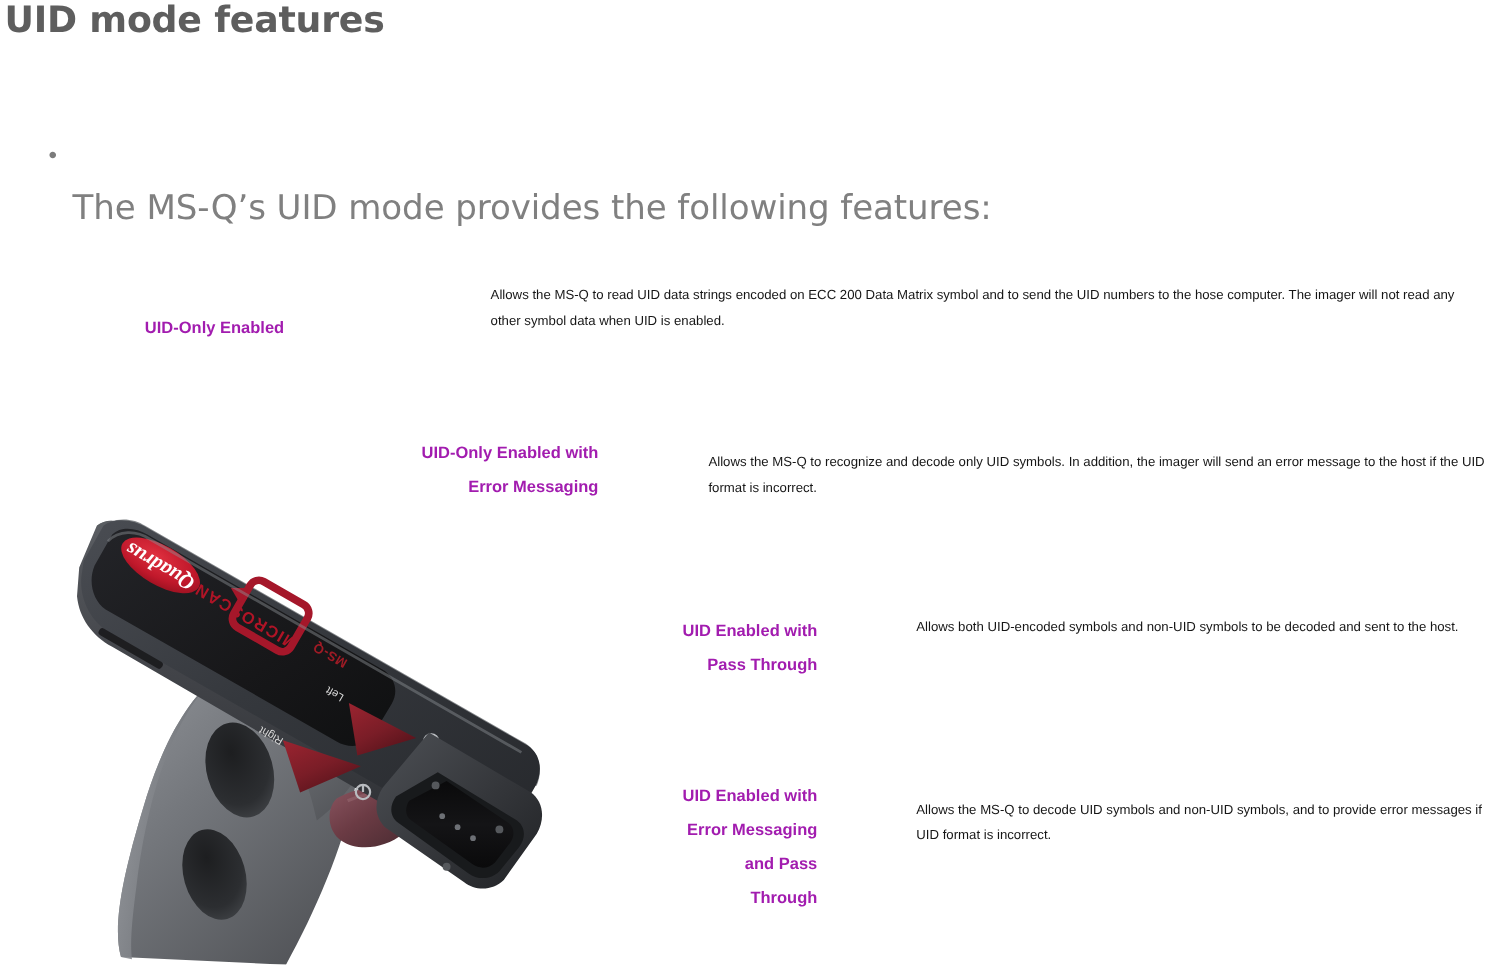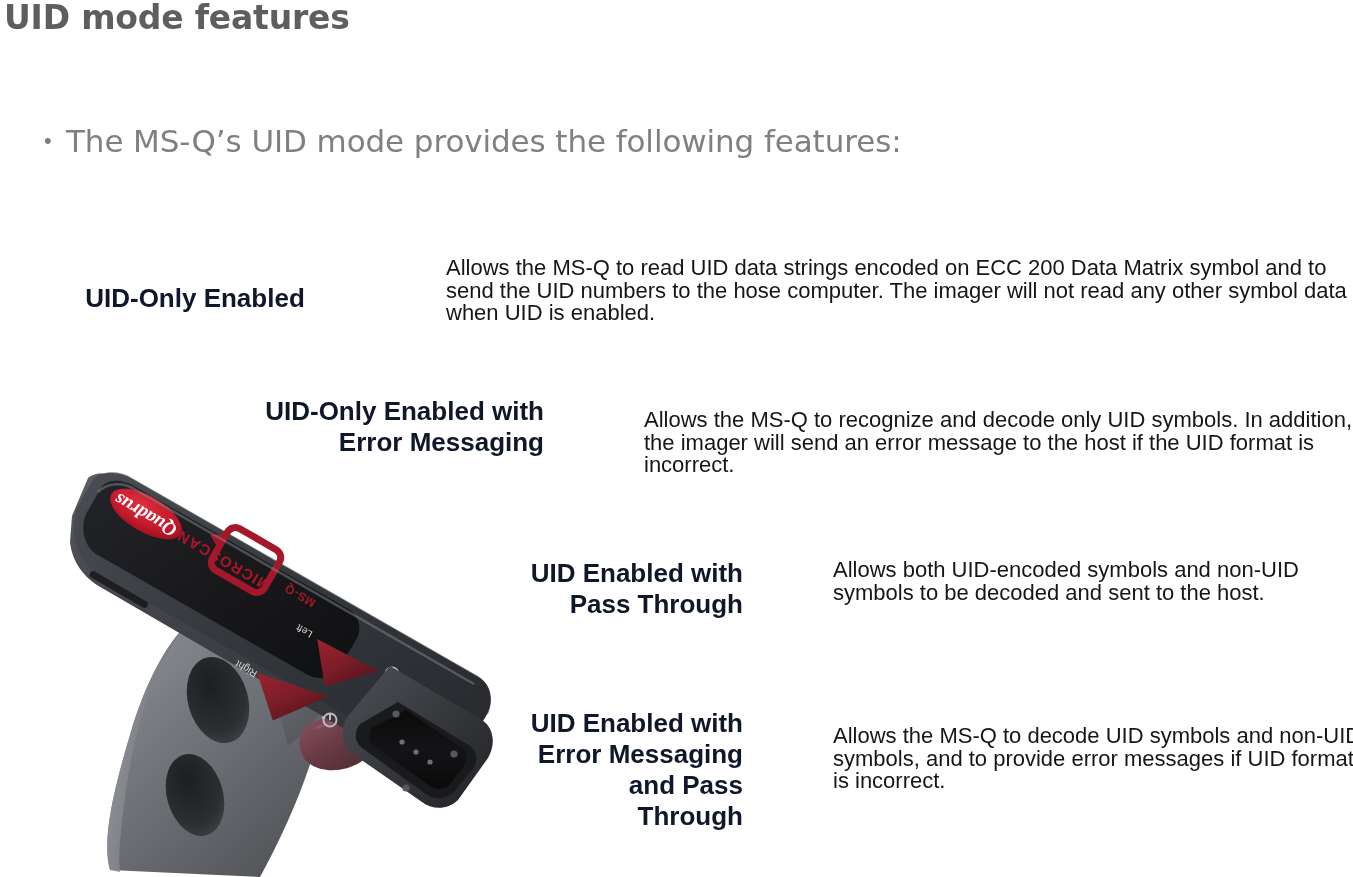--- a/index.html
+++ b/index.html
@@ -46,38 +46,39 @@
     text-align: left;
   }
   #bullet-text {
     font-family: "DejaVu Sans", sans-serif;
     font-size: 31px;
     font-weight: 400;
     color: #808080;
     line-height: 46px;
     letter-spacing: -0.1px;
     white-space: nowrap;
+    margin-top: 48px;
   }
 
   
   .feature-label {
     position: absolute;
     font-family: "Liberation Sans", sans-serif;
     font-weight: bold;
-    font-size: 26px;
+    font-size: 15px;
     line-height: 31px;
-    color: #0f172a;
+    color: #a21caf;
     text-align: right;
     white-space: pre-line;
   }
   .feature-desc {
     position: absolute;
     font-family: "Liberation Sans", sans-serif;
     font-weight: 400;
-    font-size: 22px;
+    font-size: 12px;
     line-height: 22.5px;
     color: #161616;
     text-align: left;
   }
 
   #feature-label-0 { left: 40px;  top: 283px; width: 310px; text-align: center; }
   #feature-desc-0  { left: 446px; top: 257px; width: 905px; }
 
   #feature-label-1 { left: 190px; top: 396px; width: 354px; }
   #feature-desc-1  { left: 644px; top: 409px; width: 715px; }

